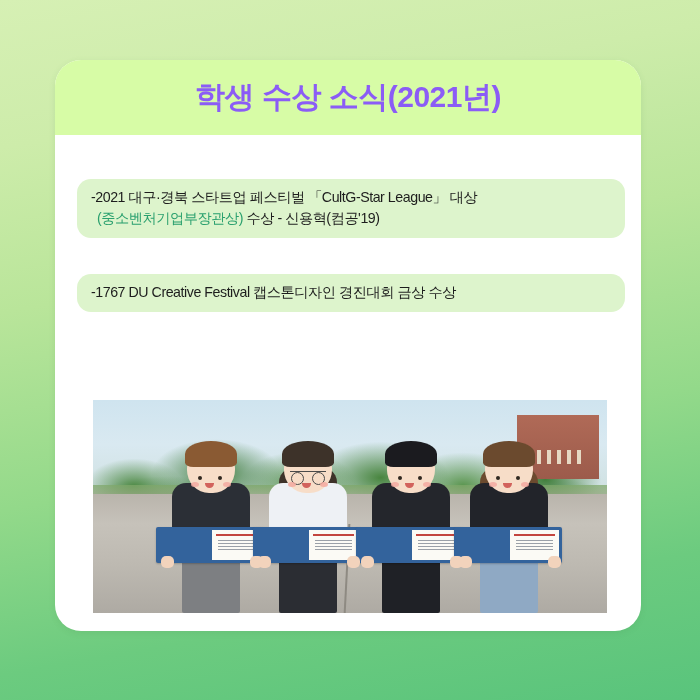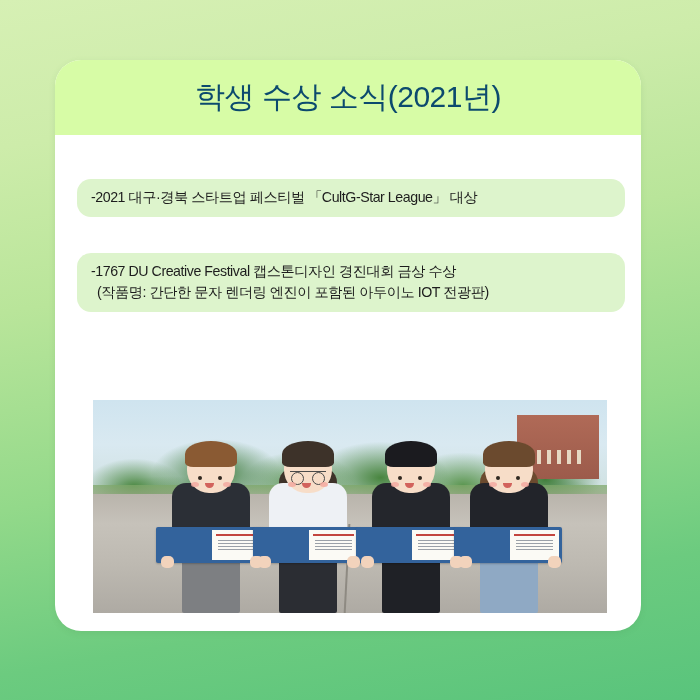--- a/index.html
+++ b/index.html
@@ -42,23 +42,23 @@
     top: 0;
     width: 100%;
     height: 75px;
     background: #d7fca6;
     display: flex;
     align-items: center;
     justify-content: center;
   }
   .title-text {
     font-size: 30px;
-    font-weight: 400;
+    font-weight: 700;
     letter-spacing: -0.5px;
-    color: #0c4a6e;
+    color: #8b5cf6;
     white-space: nowrap;
   }
 
   
   .blocks {
     position: absolute;
     left: 22px;
     top: 83px;
     width: 548px;
   }
@@ -211,26 +211,26 @@
   <div class="card">
 
     <div class="title-band">
       <div class="title-text">학생 수상 소식(2021년)</div>
     </div>
 
     <div class="blocks">
 
       <div class="award-block">
         <div class="award-line">-2021 대구·경북 스타트업 페스티벌 「CultG-Star League」 대상</div>
+        <div class="award-line indent1"><span class="hl-green">(중소벤처기업부장관상)</span><span> 수상 - 신용혁(컴공'19)</span></div>
       </div>
 
 
       <div class="award-block">
         <div class="award-line">-1767 DU Creative Festival 캡스톤디자인 경진대회 금상 수상</div>
-        <div class="award-line indent1">(작품명: 간단한 문자 렌더링 엔진이 포함된 아두이노 IOT 전광판)</div>
       </div>
 
     </div>
 
     <div class="photo">
       <div class="ph-sky"></div>
       <div class="ph-trees"></div>
       <div class="ph-building"></div>
       <div class="ph-grass"></div>
       <div class="ph-road"></div>

